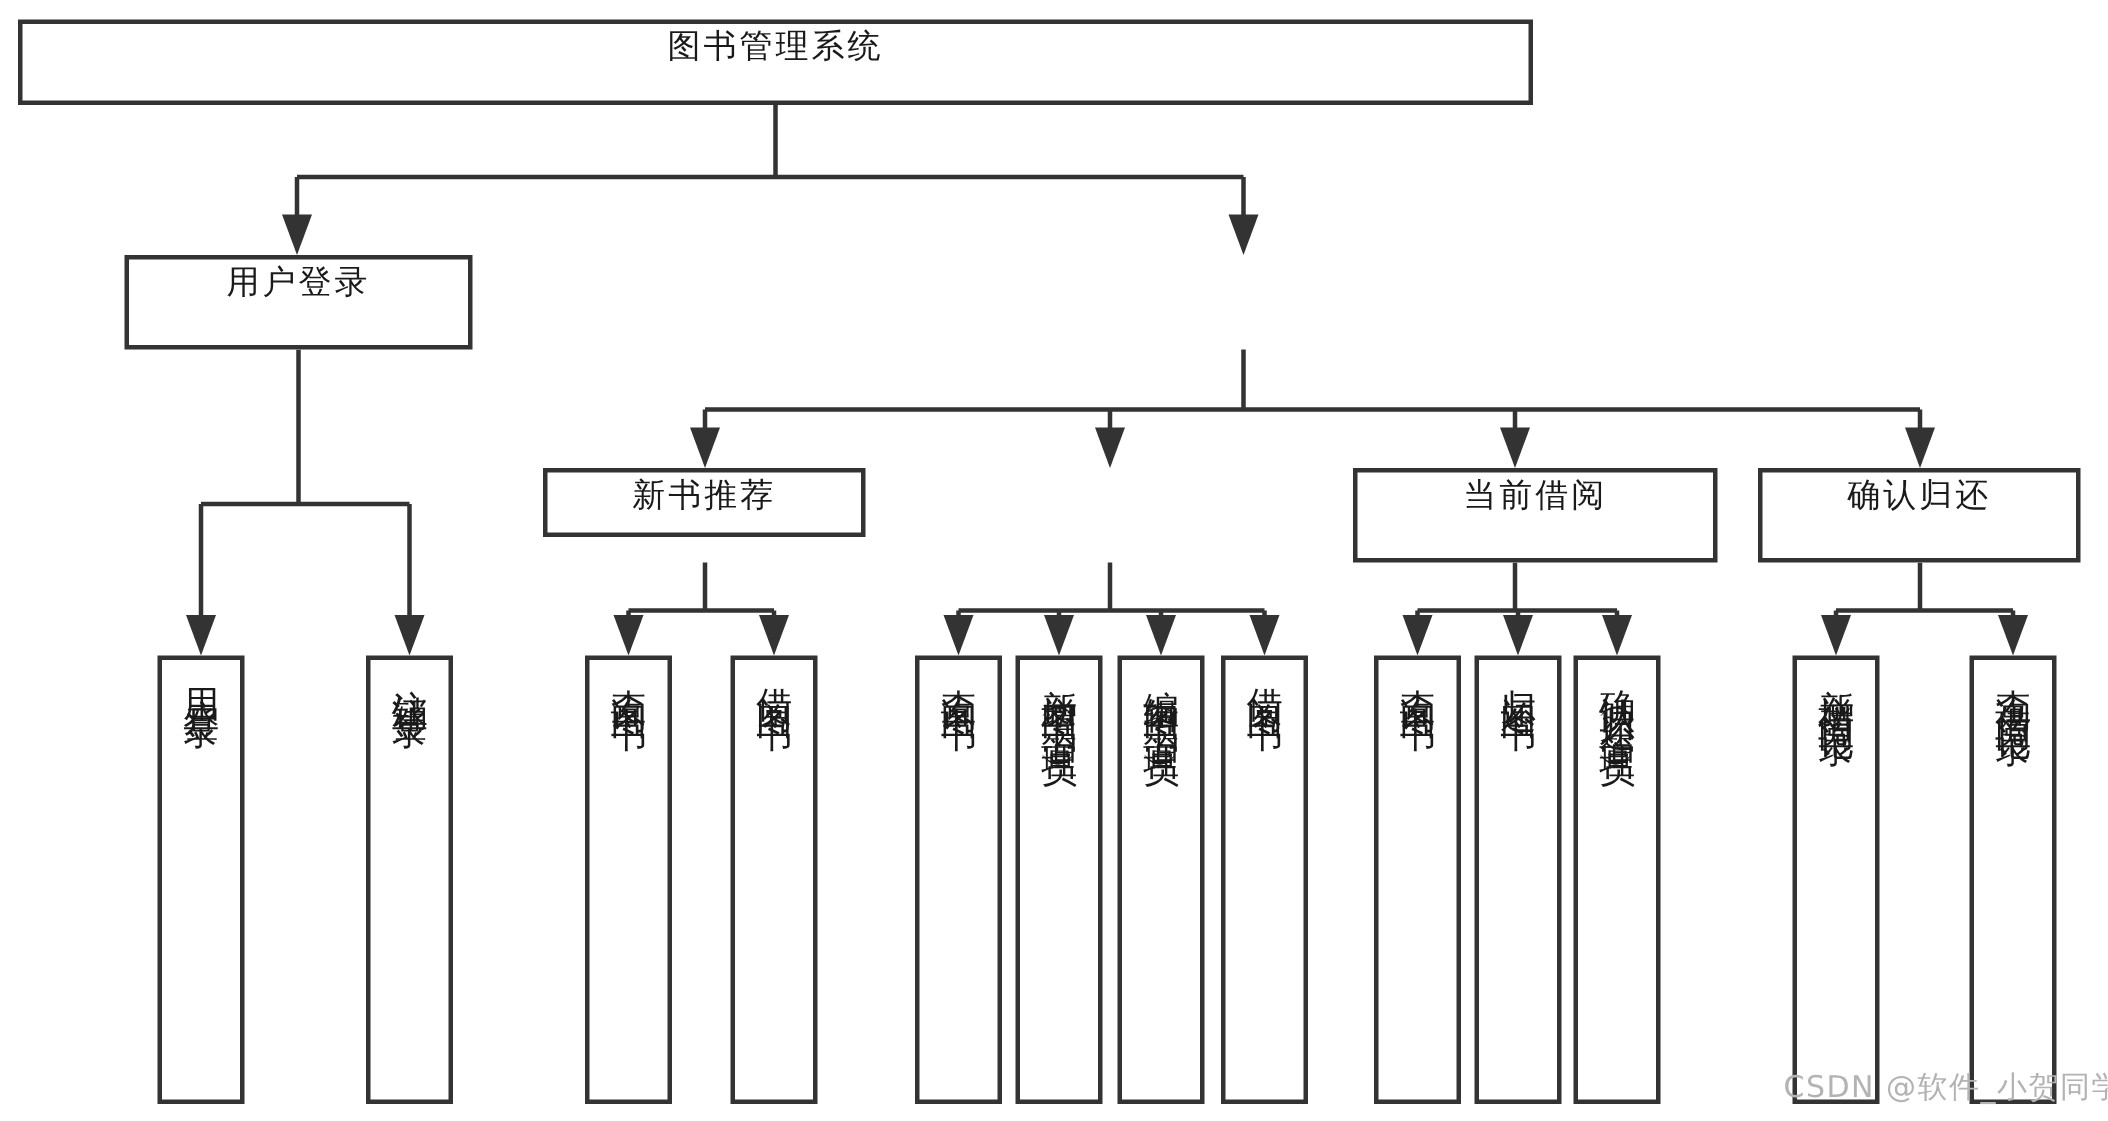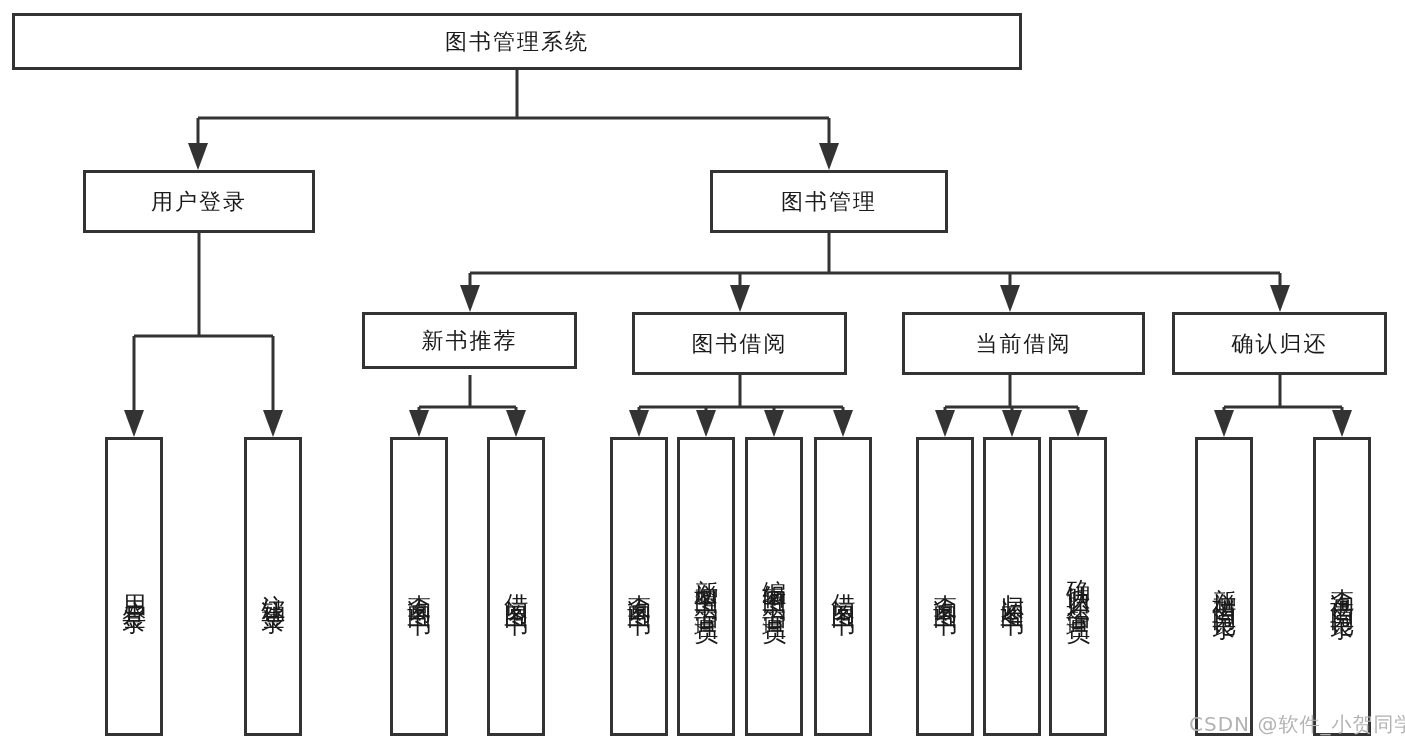--- a/index.html
+++ b/index.html
@@ -6,21 +6,21 @@
   body{
     width:1405px;height:747px;overflow:hidden;position:relative;
     background:#ffffff;
     font-family:"DejaVu Sans",sans-serif;
   }
   #canvas{position:absolute;left:0;top:0;width:1405px;height:747px;}
   svg.wires{position:absolute;left:0;top:0;z-index:1;}
   .box{
     position:absolute;box-sizing:border-box;z-index:2;
     border:3px solid #333333;background:#ffffff;
-    display:flex;align-items:center;justify-content:center;
+    display:flex;align-items:flex-start;justify-content:center;
   }
   .box .lbl{
     font-size:22px;color:#1a1a1a;letter-spacing:2px;white-space:nowrap;
   }
   .box.v .lbl{
     writing-mode:vertical-rl;text-orientation:mixed;
     font-size:24px;letter-spacing:6px;line-height:1.1;
   }
   .watermark{
     position:absolute;left:1189px;top:711px;z-index:6;
@@ -71,29 +71,23 @@
     </g>
   </svg>
 
   <div class="box" style="left:12px;top:13px;width:1010px;height:57px">
     <span class="lbl">图书管理系统</span>
   </div>
 
   <div class="box" style="left:83px;top:170px;width:232px;height:63px">
     <span class="lbl">用户登录</span>
   </div>
-  <div class="box" style="left:710px;top:170px;width:238px;height:63px">
-    <span class="lbl">图书管理</span>
-  </div>
 
-  <div class="box" style="left:362px;top:312px;width:215px;height:57px">
+  <div class="box" style="left:362px;top:312px;width:215px;height:46px">
     <span class="lbl">新书推荐</span>
-  </div>
-  <div class="box" style="left:632px;top:312px;width:215px;height:63px">
-    <span class="lbl">图书借阅</span>
   </div>
   <div class="box" style="left:902px;top:312px;width:243px;height:63px">
     <span class="lbl">当前借阅</span>
   </div>
   <div class="box" style="left:1172px;top:312px;width:215px;height:63px">
     <span class="lbl">确认归还</span>
   </div>
 
   <div class="box v" style="left:105px;top:437px;width:58px;height:299px">
     <span class="lbl">用户登录</span>

